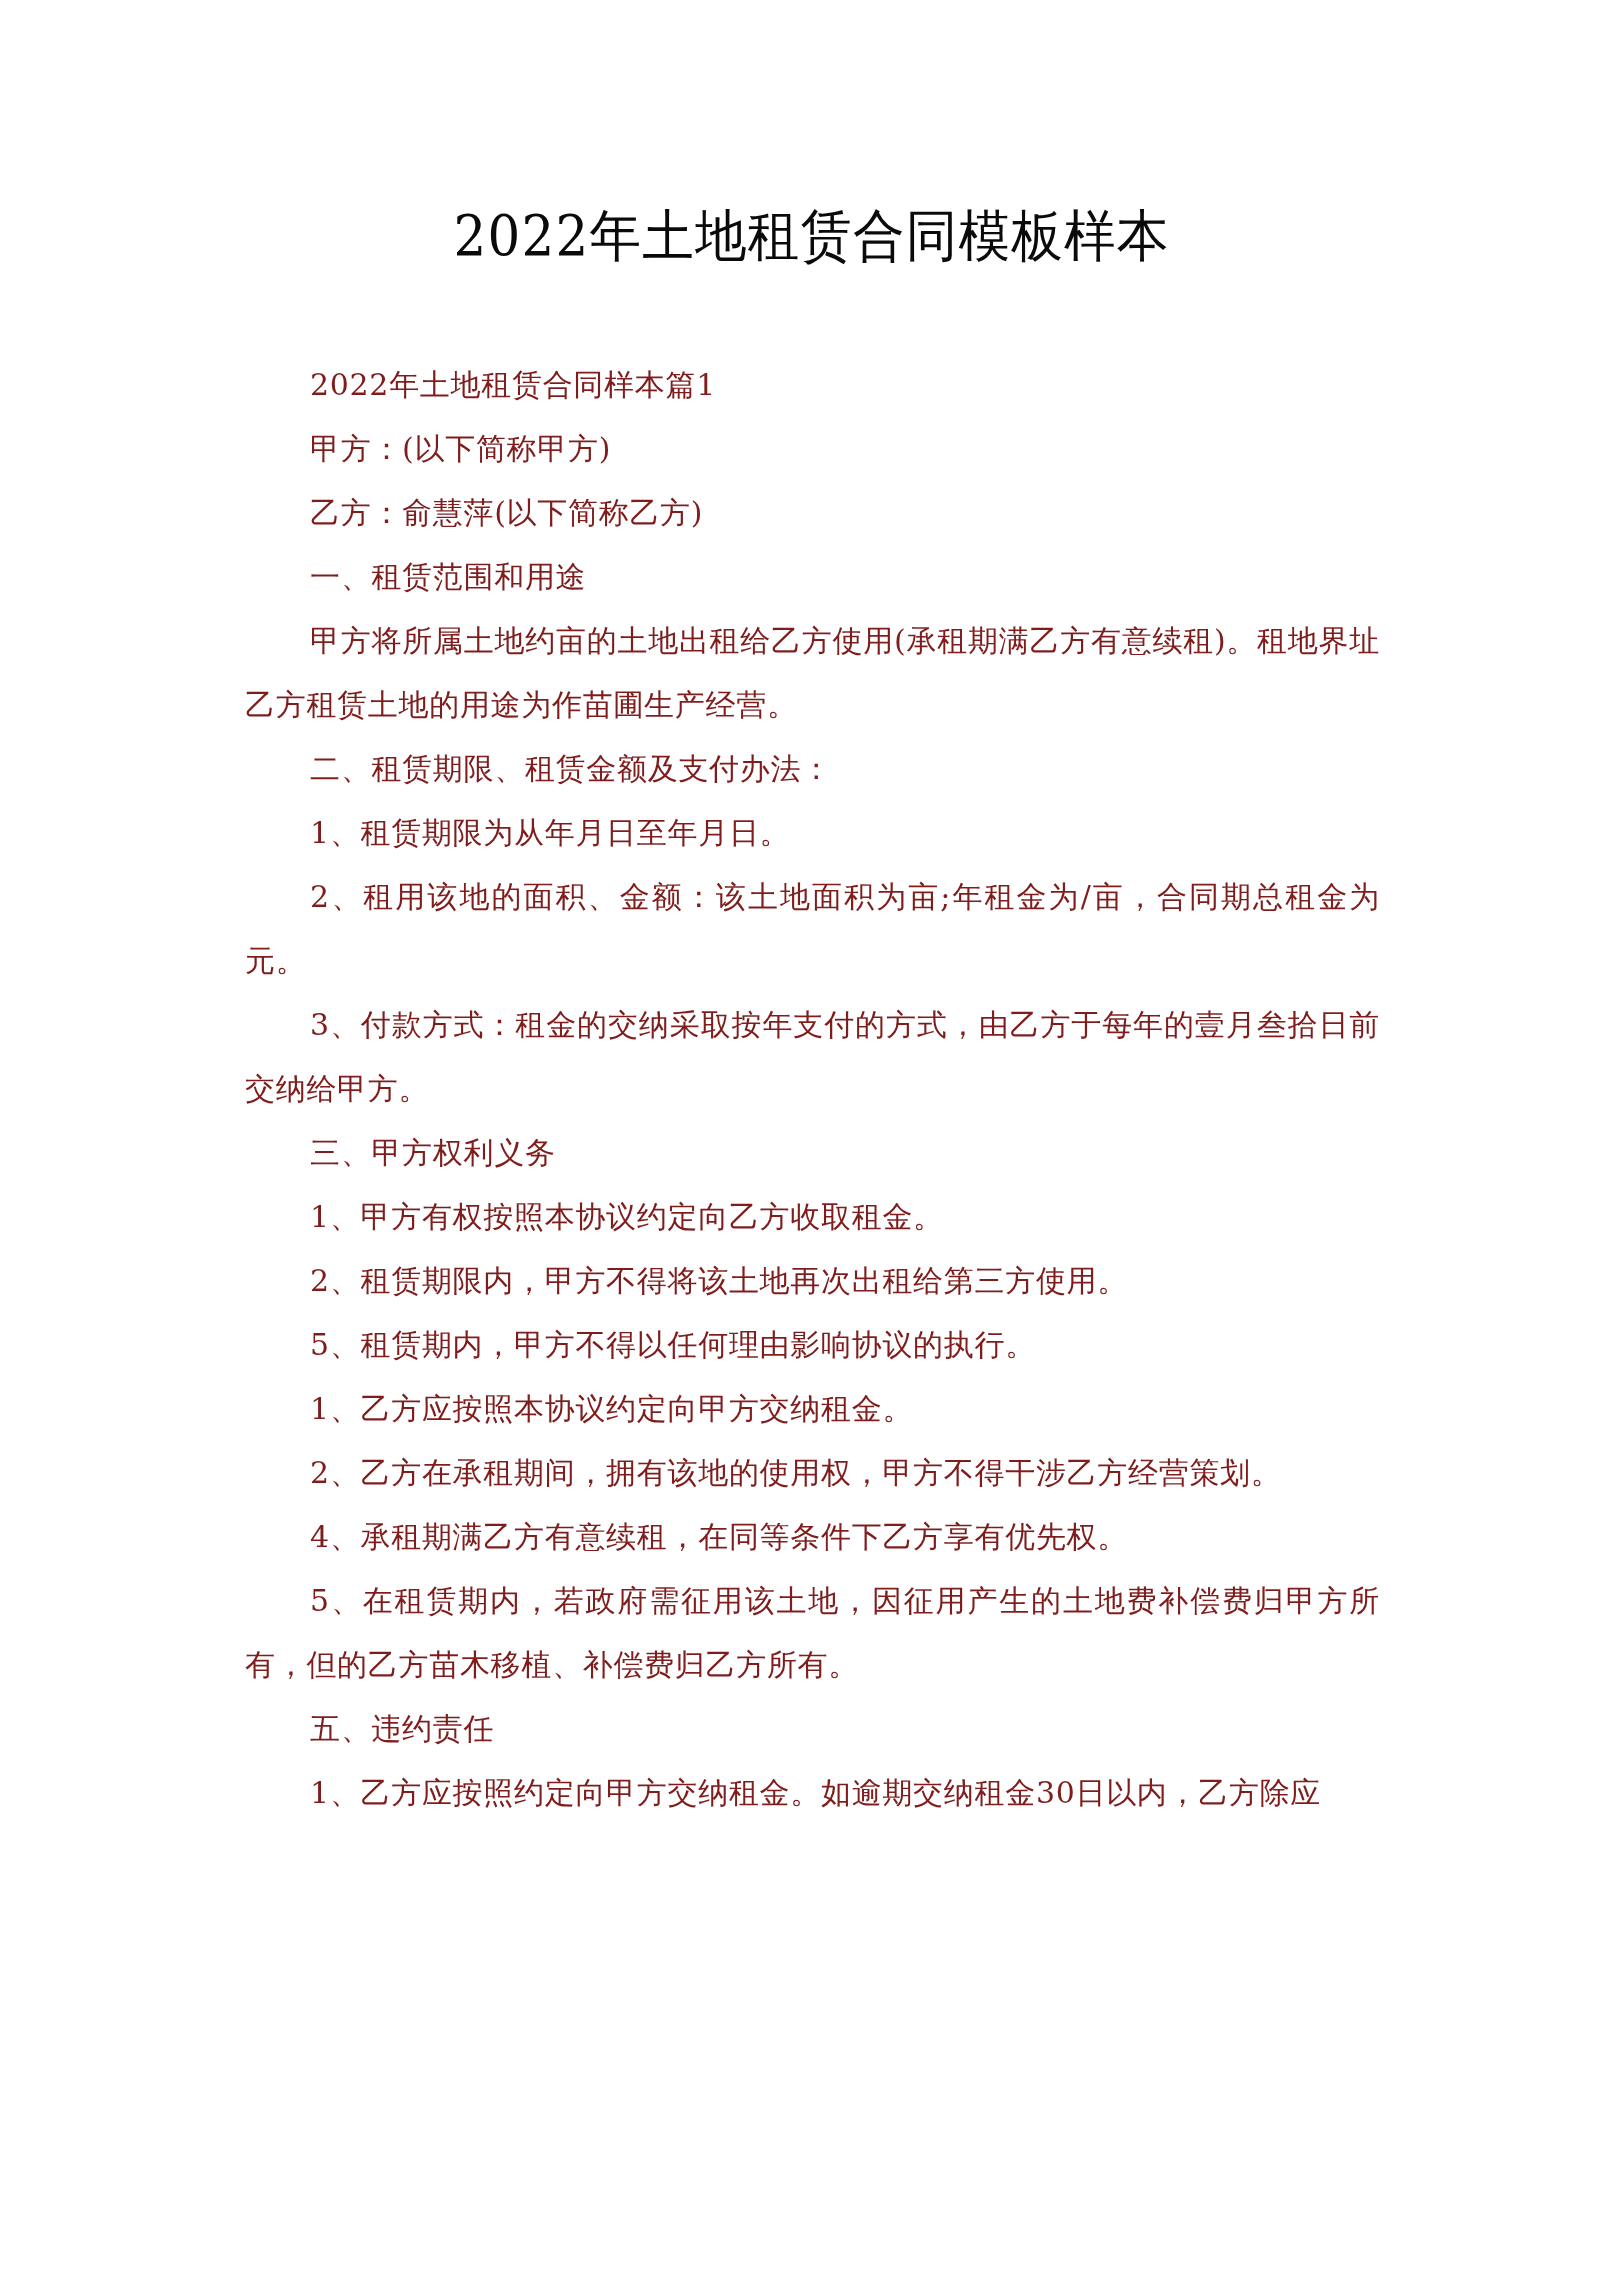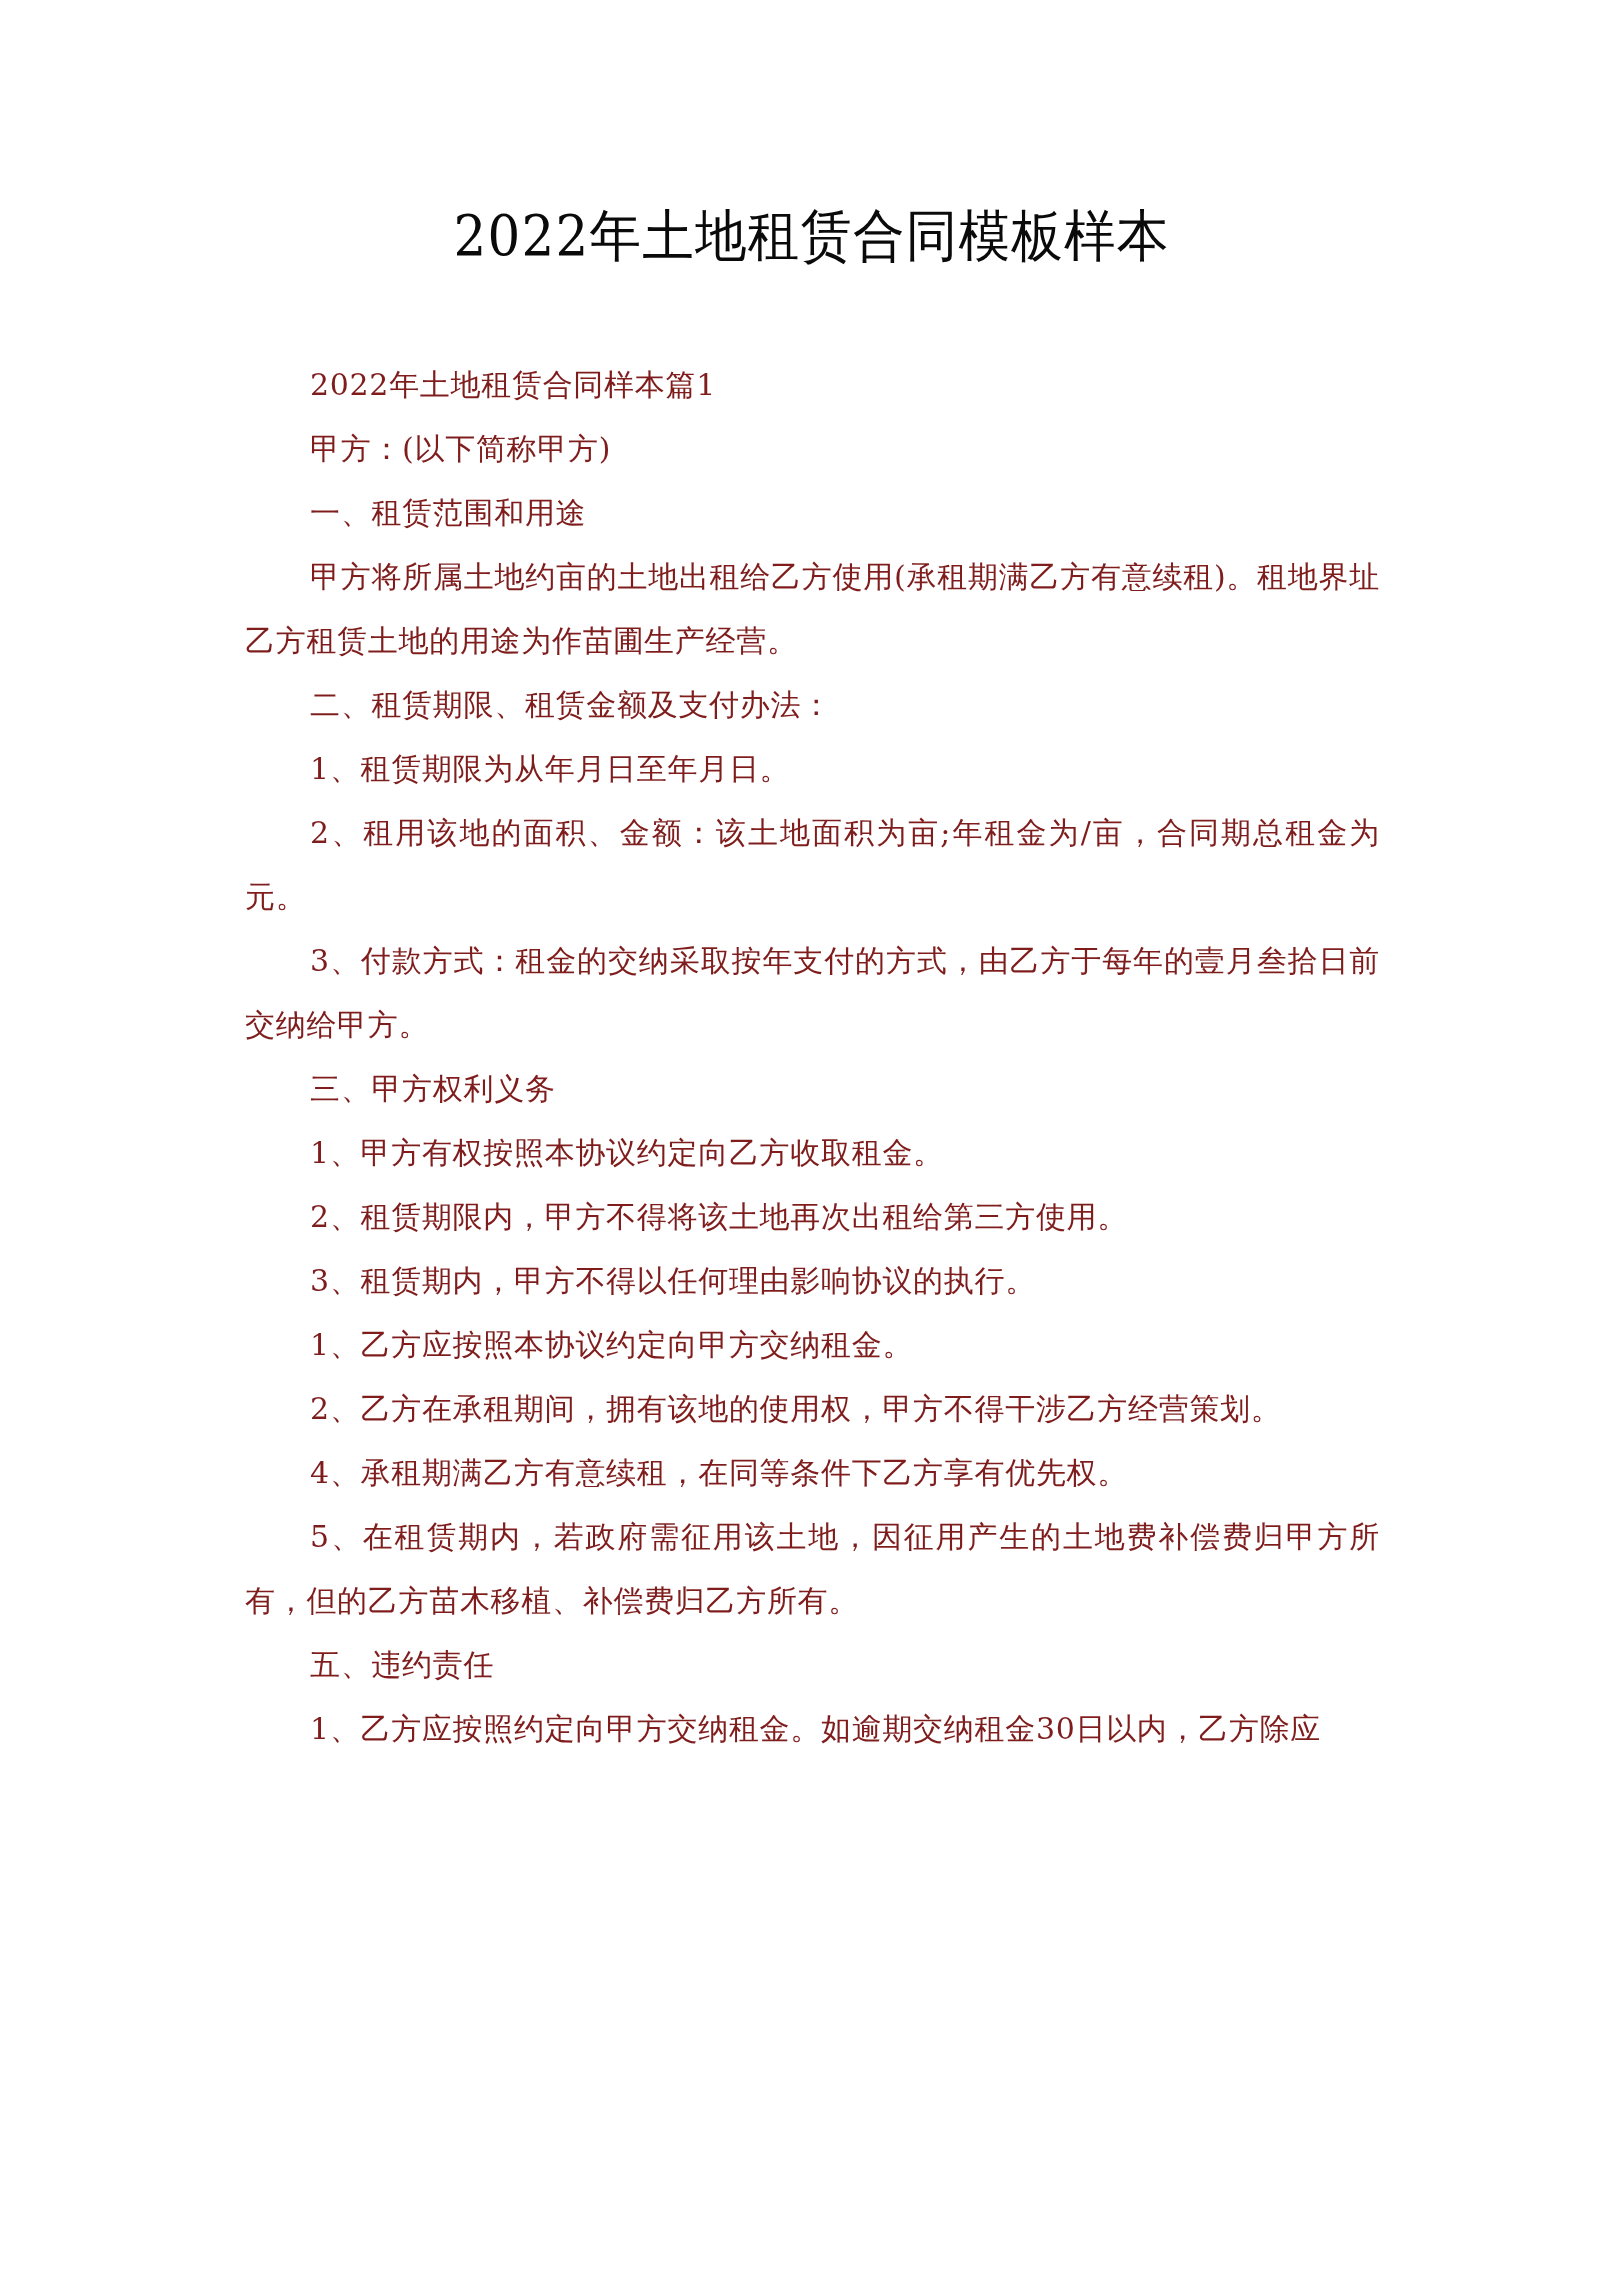--- a/index.html
+++ b/index.html
@@ -58,30 +58,31 @@
   </style>
 </head>
 <body>
 
 <div class="page">
   <div class="title">2022年土地租赁合同模板样本</div>
 
   <div class="body">
     <p class="p">2022年土地租赁合同样本篇1</p>
     <p class="p">甲方：(以下简称甲方)</p>
+    <p class="p">乙方：俞慧萍(以下简称乙方)</p>
     <p class="p">一、租赁范围和用途</p>
     <p class="p">甲方将所属土地约亩的土地出租给乙方使用(承租期满乙方有意续租)。租地界址乙方租赁土地的用途为作苗圃生产经营。</p>
     <p class="p">二、租赁期限、租赁金额及支付办法：</p>
     <p class="p">1、租赁期限为从年月日至年月日。</p>
     <p class="p">2、租用该地的面积、金额：该土地面积为亩;年租金为/亩，合同期总租金为元。</p>
     <p class="p">3、付款方式：租金的交纳采取按年支付的方式，由乙方于每年的壹月叁拾日前交纳给甲方。</p>
     <p class="p">三、甲方权利义务</p>
     <p class="p">1、甲方有权按照本协议约定向乙方收取租金。</p>
     <p class="p">2、租赁期限内，甲方不得将该土地再次出租给第三方使用。</p>
-    <p class="p">3、租赁期内，甲方不得以任何理由影响协议的执行。</p>
+    <p class="p">5、租赁期内，甲方不得以任何理由影响协议的执行。</p>
     <p class="p">1、乙方应按照本协议约定向甲方交纳租金。</p>
     <p class="p">2、乙方在承租期间，拥有该地的使用权，甲方不得干涉乙方经营策划。</p>
     <p class="p">4、承租期满乙方有意续租，在同等条件下乙方享有优先权。</p>
     <p class="p">5、在租赁期内，若政府需征用该土地，因征用产生的土地费补偿费归甲方所有，但的乙方苗木移植、补偿费归乙方所有。</p>
     <p class="p">五、违约责任</p>
     <p class="p">1、乙方应按照约定向甲方交纳租金。如逾期交纳租金30日以内，乙方除应</p>
   </div>
 </div>
 
 

